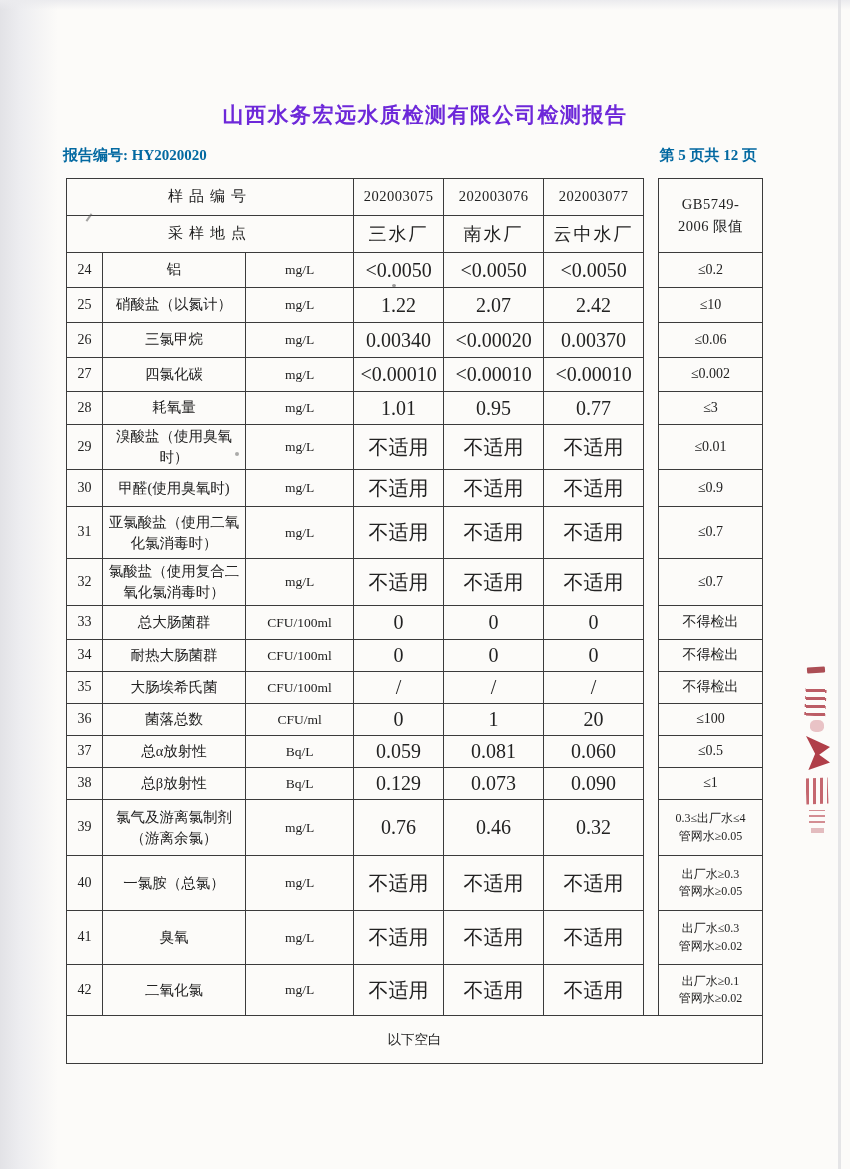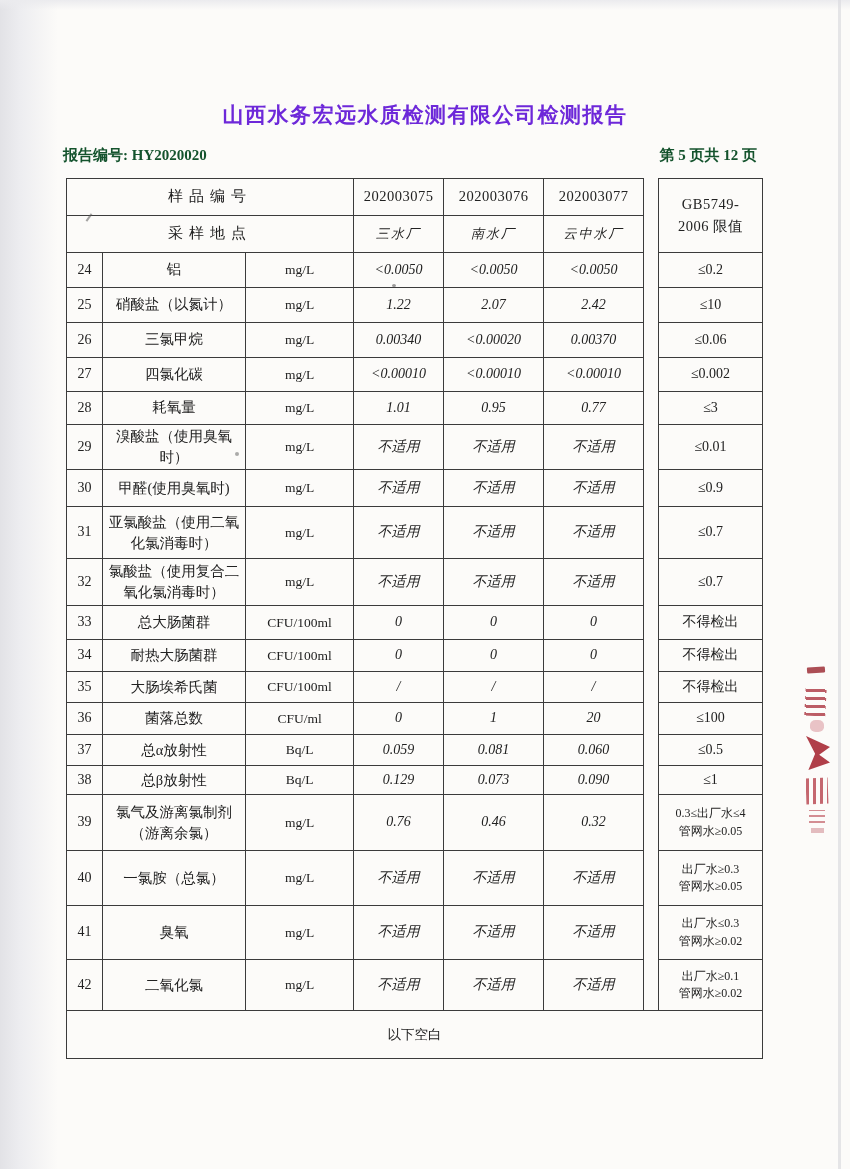--- a/index.html
+++ b/index.html
@@ -17,44 +17,44 @@
   .edge-right{position:absolute;top:0;bottom:0;left:838px;width:3px;background:#dcdcdf;opacity:.7;}
 
   .title{
     position:absolute;top:101px;left:0;width:850px;text-align:center;
     font-family:"DejaVu Sans", sans-serif;font-weight:bold;font-size:21px;
     letter-spacing:1.5px;color:#6d28d9;
   }
   .meta{
     position:absolute;top:146px;left:63px;width:694px;
     display:flex;justify-content:space-between;align-items:baseline;
-    font-size:15px;font-weight:bold;color:#14532d;
+    font-size:15px;font-weight:bold;color:#0369a1;
   }
 
   table.report{
     position:absolute;left:66px;top:178px;width:696px;
     border-collapse:collapse;table-layout:fixed;
     font-size:14px;color:#222;
   }
   table.report td{
     border:1.5px solid #3b3b3b;
     text-align:center;vertical-align:middle;
     padding:1px 3px;line-height:1.45;
     overflow:hidden;
   }
   td.c-gap{border:none !important;padding:0;}
   td.c-name{text-align:left;padding-left:7px;padding-right:6px;font-size:14.5px;}
   td.c-no{font-size:14px;}
   td.c-unit{font-size:13.5px;}
-  td.c-val{font-size:14px;font-style:italic;}
+  td.c-val{font-size:20px;}
   td.c-limit{font-size:14px;}
   td.limit-multi{font-size:12px;line-height:1.55;white-space:pre-line;padding:1px 1px;}
   td.h-merged{font-size:15px;letter-spacing:6px;}
   td.h-id{font-size:14.5px;letter-spacing:.5px;}
-  td.h-loc{font-size:13px;letter-spacing:2px;font-style:italic;}
+  td.h-loc{font-size:18px;letter-spacing:2px;}
   td.h-limit{font-size:14.5px;line-height:2.55;white-space:pre-line;letter-spacing:.5px;}
   td.footer-cell{text-align:left;vertical-align:top;padding:4px 7px;font-size:13.5px;margin-top:48px;}
 
   
   .stamp{position:absolute;top:662px;right:13px;width:37px;height:175px;overflow:hidden;filter:blur(.3px);}
   .stamp .s-bar{position:absolute;left:7px;top:5px;width:18px;height:6px;background:#9e2f38;opacity:.85;transform:rotate(-4deg);border-radius:1px;}
   .stamp .s-frag1{position:absolute;left:5px;top:24px;width:21px;height:30px;opacity:.8;transform:rotate(3deg);
     background:repeating-linear-gradient(0deg,#ab3540 0 3px,rgba(0,0,0,0) 3px 8px);}
   .stamp .s-blob{position:absolute;left:10px;top:58px;width:14px;height:12px;background:#d9969c;opacity:.55;border-radius:40%;}
   .stamp .s-bowtie{position:absolute;left:6px;top:74px;width:24px;height:34px;background:#a92f3a;opacity:.92;

